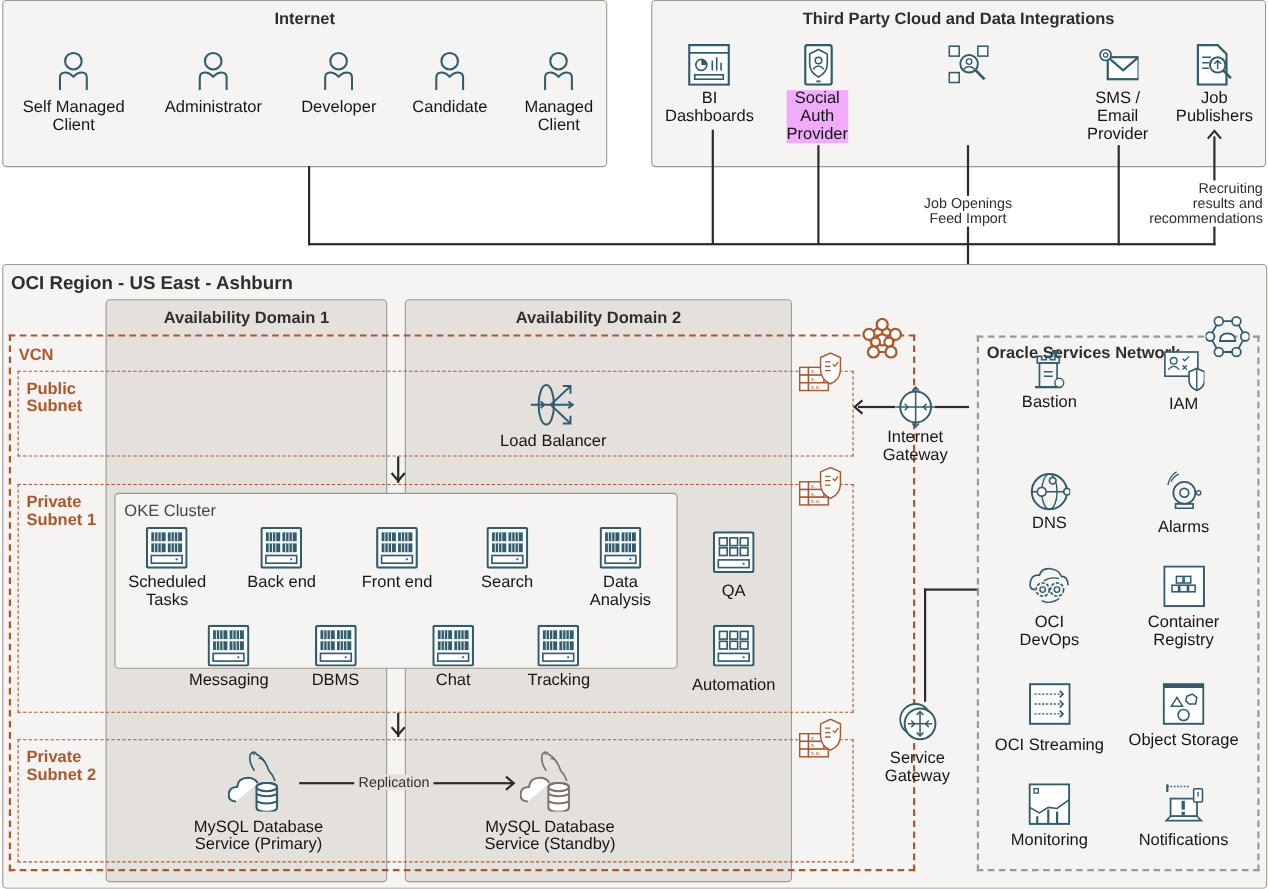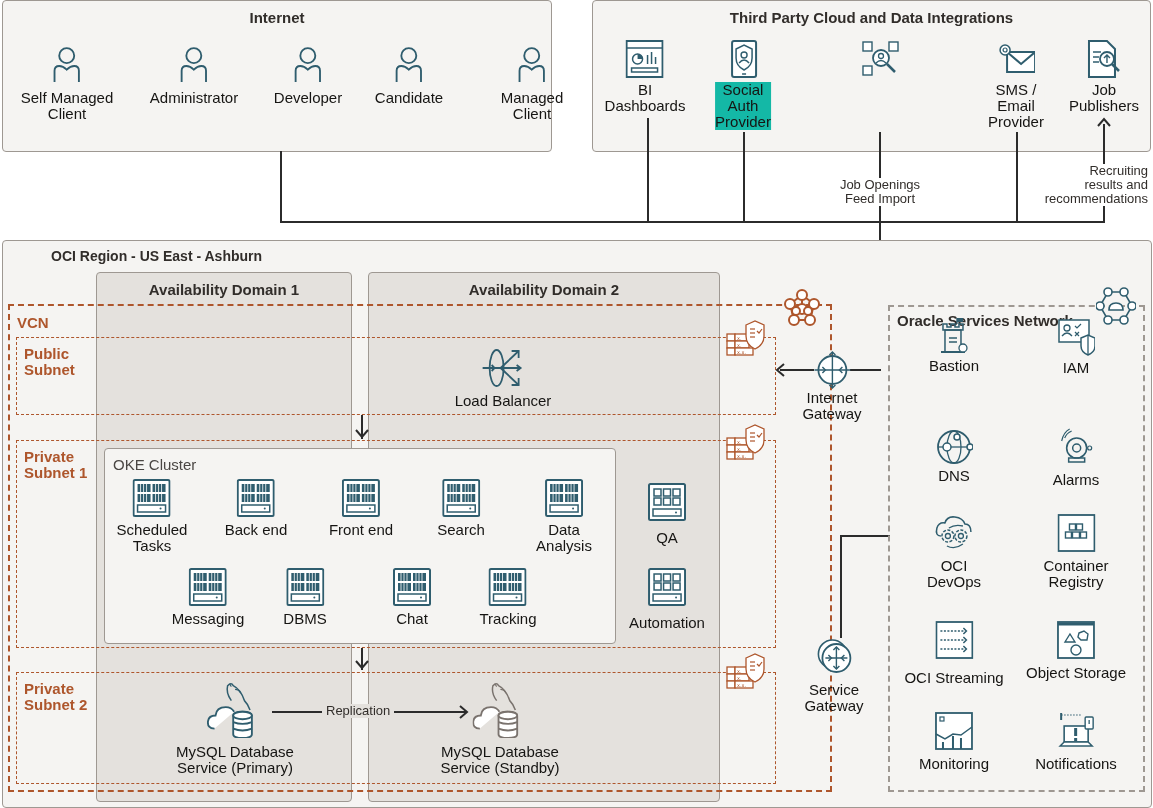--- a/index.html
+++ b/index.html
@@ -201,21 +201,21 @@
       </div>
     </div>
     <div class="node" style="left: 409px; top: 46px;">
       <svg width="30" height="38">
         <use href="#sym-user"></use>
       </svg>
       <div class="lbl" style="margin-top:6px;">
         <div>Candidate</div>
       </div>
     </div>
-    <div class="node" style="left: 532px; top: 46px;">
+    <div class="node" style="left: 508px; top: 46px;">
       <svg width="30" height="38">
         <use href="#sym-user"></use>
       </svg>
       <div class="lbl" style="margin-top:6px;">
         <div>Managed</div>
         <div>Client</div>
       </div>
     </div>
   </div>
 
@@ -240,21 +240,21 @@
       </div>
     </div>
     <div class="node" style="left: 743px; top: 40px;">
       <svg width="38" height="38" viewBox="0 0 38 38">
         <rect x="8" y="1" width="24" height="36" rx="2" fill="#fff" stroke="#2f5d6e" stroke-width="2"></rect>
         <path d="M12 9 L20 5 L28 9 V18 Q28 26 20 30 Q12 26 12 18 Z" fill="none" stroke="#2f5d6e" stroke-width="1.5"></path>
         <circle cx="20" cy="15" r="3" fill="none" stroke="#2f5d6e" stroke-width="1.4"></circle>
         <path d="M15 23 Q20 17 25 23" fill="none" stroke="#2f5d6e" stroke-width="1.4"></path>
         <line x1="18" y1="34" x2="22" y2="34" stroke="#2f5d6e" stroke-width="1.5"></line>
       </svg>
-      <div class="lbl" style="margin-top:4px;background:#14b8a6;">
+      <div class="lbl" style="margin-top:4px;background:#f0abfc;">
         <div>Social</div>
         <div>Auth</div>
         <div>Provider</div>
       </div>
     </div>
     <div class="node" style="left: 880px; top: 40px;">
       <svg width="38" height="38" viewBox="0 0 38 38">
         <rect x="2" y="2" width="9" height="9" fill="#fff" stroke="#2f5d6e" stroke-width="1.4"></rect>
         <rect x="28" y="2" width="9" height="9" fill="#fff" stroke="#2f5d6e" stroke-width="1.4"></rect>
         <rect x="2" y="26" width="9" height="9" fill="#fff" stroke="#2f5d6e" stroke-width="1.4"></rect>
@@ -310,21 +310,21 @@
   <div>Job Openings</div>
   <div>Feed Import</div>
 </div>
 <div class="abs small" style="left:1030px;top:164px;width:118px;text-align:right;background:#fff;">
   <div>Recruiting</div>
   <div>results and</div>
   <div>recommendations</div>
 </div>
 
 <div class="box group-gray" style="left:2px;top:240px;width:1150px;height:568px;">
-  <div style="position:absolute;left:7px;top:7px;font-weight:bold;font-size:14px;color:#312d2a;margin-left:41px;">OCI Region - US East - Ashburn</div>
+  <div style="position:absolute;left:7px;top:7px;font-weight:bold;font-size:17px;color:#312d2a;">OCI Region - US East - Ashburn</div>
 </div>
 
 <div class="box ad" style="left:96px;top:272px;width:256px;height:530px;">
   <div class="title" style="margin-top:8px;">Availability Domain 1</div>
 </div>
 <div class="box ad" style="left:368px;top:272px;width:352px;height:530px;">
   <div class="title" style="margin-top:8px;">Availability Domain 2</div>
 </div>
 
 <div class="box vcn" style="left:8px;top:304px;width:824px;height:488px;"></div>
@@ -369,21 +369,21 @@
 
 <div class="line" style="left:361px;top:415px;width:2px;height:24px;"></div>
 <svg class="abs" style="left:354px;top:428px;" width="16" height="12">
     <path d="M2 2 L8 9 L14 2" fill="none" stroke="#2b2b2b" stroke-width="2"></path>
   </svg>
 <div class="line" style="left:361px;top:648px;width:2px;height:22px;"></div>
 <svg class="abs" style="left:354px;top:659px;" width="16" height="12">
     <path d="M2 2 L8 9 L14 2" fill="none" stroke="#2b2b2b" stroke-width="2"></path>
   </svg>
 
-<div class="box oke" style="left:104px;top:448px;width:512px;height:196px;">
+<div class="box oke" style="left:104px;top:448px;width:512px;height:160px;">
   <div style="position:absolute;left:8px;top:7px;font-size:15px;color:#4a4643;">OKE Cluster</div>
 </div>
 <div id="oke-nodes">
     <div class="node" style="left: 152px; top: 479px;">
       <svg width="38" height="38">
         <use href="#sym-server"></use>
       </svg>
       <div class="lbl" style="margin-top:5px;">
         <div>Scheduled</div>
         <div>Tasks</div>

